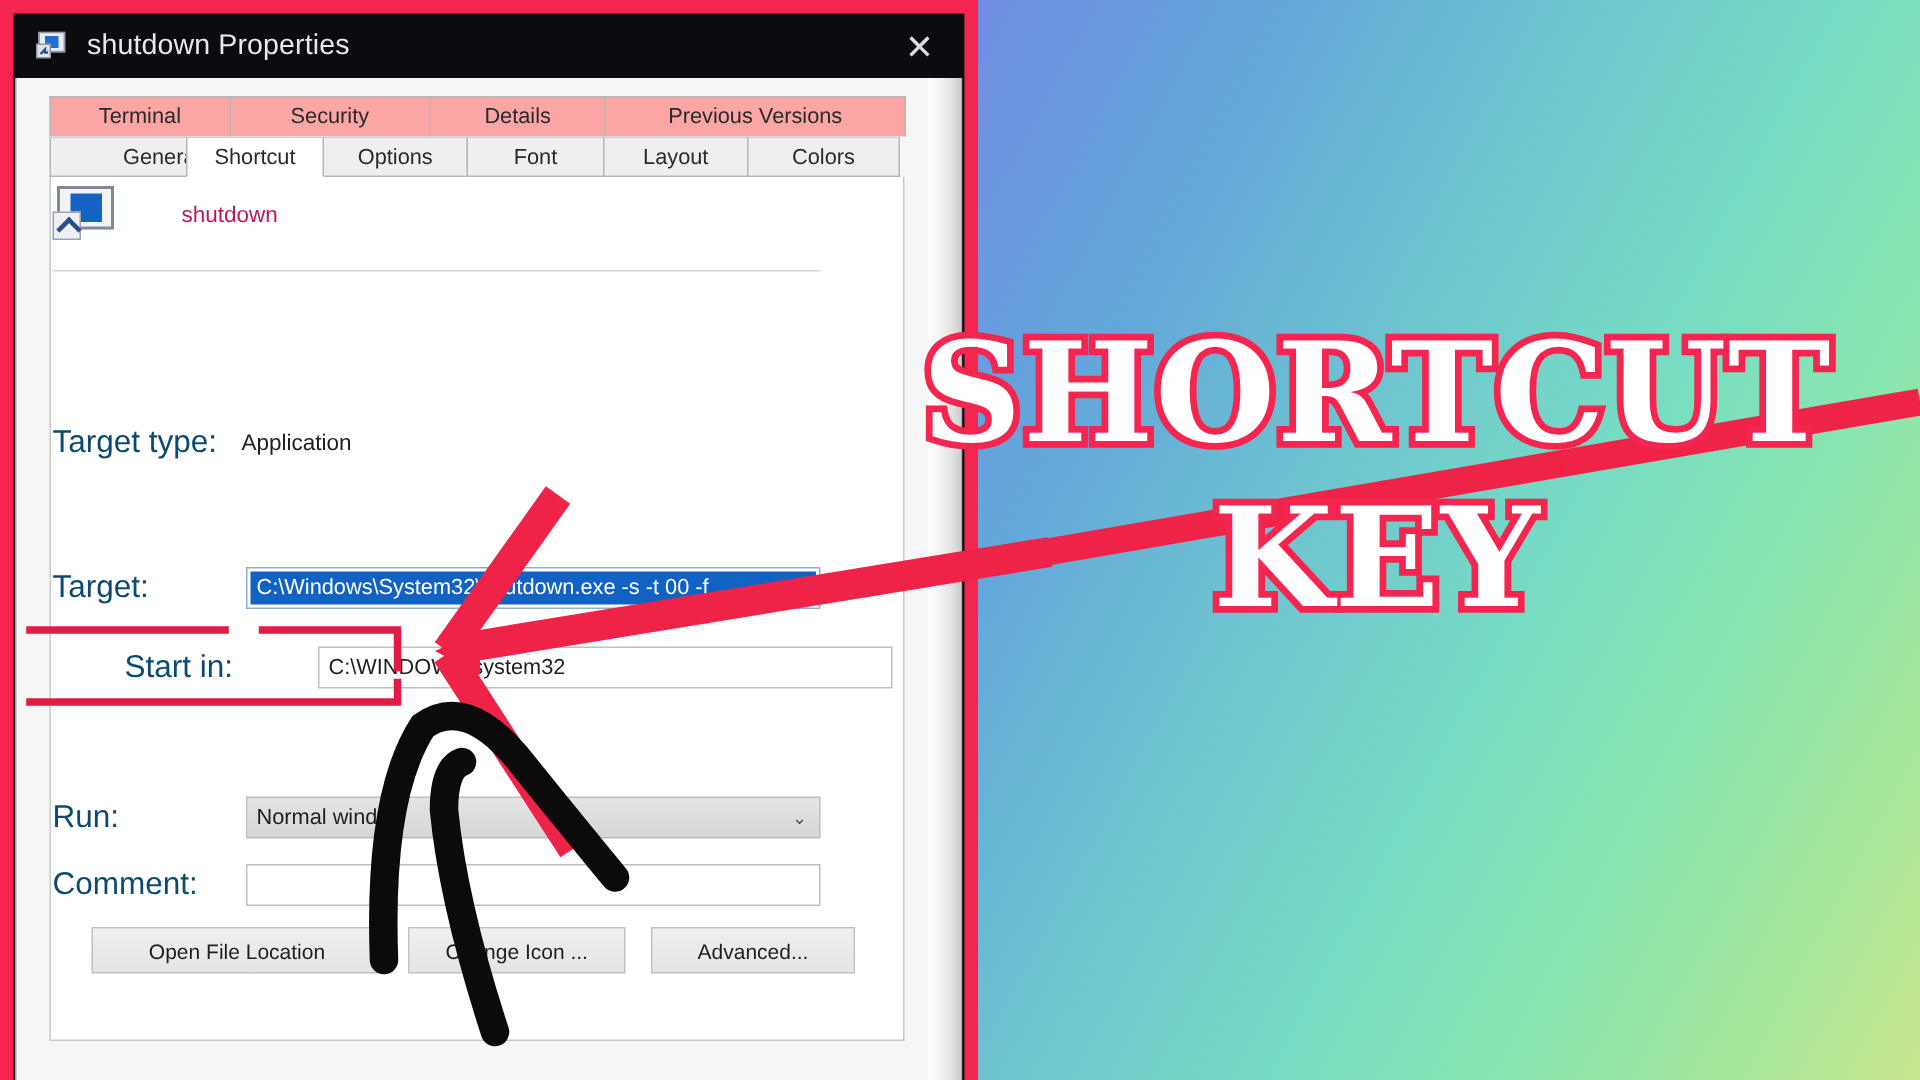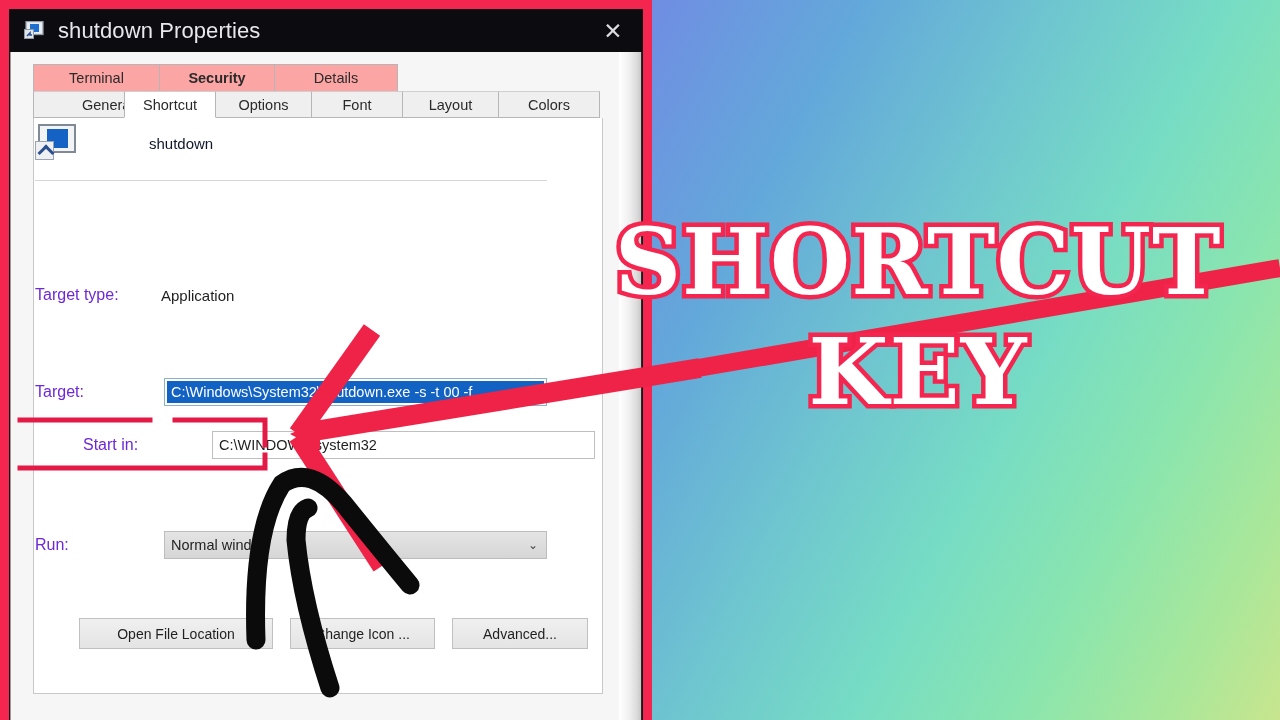--- a/index.html
+++ b/index.html
@@ -56,21 +56,21 @@
     padding: 0 6px 0 14px;
   }
   #title-icon {
     width: 22px; height: 20px;
     position: relative;
     flex: 0 0 auto;
     margin-right: 12px;
   }
   #title-text {
     color: #e8e8ec;
-    font-size: 22px;
+    font-size: 19px;
     letter-spacing: .1px;
     white-space: nowrap;
     filter: blur(.35px);
   }
   #close-btn {
     margin-left: auto;
     width: 46px; height: 40px;
     display: flex; align-items: center; justify-content: center;
     color: #dcdce0;
     font-size: 23px;
@@ -120,21 +120,21 @@
   .tab-row.row1 .tab { border-bottom: none; background: #fca5a5; }
   .tab-row.row2 .tab { border-top: 1px solid #cfcfcf; }
   .tab.active {
     background: #ffffff;
     border-bottom: 1px solid #ffffff;
     font-weight: 400;
     position: relative;
     z-index: 3;
   }
   #tab-terminal { width: 127px; }
-  #tab-security { width: 116px; font-weight: bold; }
+  #tab-security { width: 142px; }
   #tab-details  { width: 124px; }
   #tab-prev     { width: 212px; }
   #tab-general  { width: 92px; padding-left: 48px; }
   #tab-shortcut { width: 92px; }
   #tab-options  { width: 97px; }
   #tab-font     { width: 92px; }
   #tab-layout   { width: 97px; }
   #tab-colors   { width: 102px; }
 
   
@@ -179,45 +179,45 @@
   }
   #shortcut-icon .badge::after {
     content: "";
     position: absolute; left: 4px; top: 5px;
     width: 9px; height: 9px;
     border-left: 3px solid #2a4f8f;
     border-top: 3px solid #2a4f8f;
     transform: rotate(45deg);
   }
   #app-name {
-    margin-left: 70px;
+    margin-left: 42px;
     font-size: 15px;
-    color: #0f172a;
+    color: #be185d;
   }
 
   #hr-top {
     position: absolute;
     left: 24px; top: 128px;
     width: 512px; height: 1px;
     background: #d7d7d7;
   }
 
   
   .row {
     position: absolute;
     left: 0; width: 100%;
     height: 30px;
     display: flex; align-items: center;
     filter: blur(.35px);
   }
   .lbl {
     position: absolute;
     left: 24px;
-    font-size: 16px;
-    color: #6d28d9;
+    font-size: 21px;
+    color: #0c4a6e;
     white-space: nowrap;
   }
   .val-static {
     position: absolute;
     left: 150px;
     font-size: 15px;
     color: #1f1f1f;
     white-space: nowrap;
   }
   .field {
@@ -279,21 +279,21 @@
   .btn {
     height: 31px;
     background: linear-gradient(180deg,#f0f0f0,#e4e4e4);
     border: 1px solid #c0c0c0;
     font-size: 14px;
     color: #1f1f1f;
     display: flex; align-items: center; justify-content: center;
     white-space: nowrap;
     margin-right: 17px;
   }
-  #btn-open { width: 194px; margin-left: 18px; }
+  #btn-open { width: 194px; }
   #btn-icon { width: 145px; }
   #btn-adv  { width: 136px; }
 
   
   #anno { position: absolute; inset: 0; z-index: 20; pointer-events: none; }
 
   
   #headline {
     position: absolute;
     left: 556px; top: 218px;
@@ -335,20 +335,21 @@
 
     <div id="dlg-body">
 
       <div id="right-gutter"></div>
 
       <div id="tabs">
         <div class="tab-row row1">
           <div class="tab" id="tab-terminal">Terminal</div>
           <div class="tab" id="tab-security">Security</div>
           <div class="tab" id="tab-details">Details</div>
+          <div class="tab" id="tab-prev">Previous Versions</div>
         </div>
         <div class="tab-row row2">
           <div class="tab" id="tab-general">General</div>
           <div class="tab active" id="tab-shortcut">Shortcut</div>
           <div class="tab" id="tab-options">Options</div>
           <div class="tab" id="tab-font">Font</div>
           <div class="tab" id="tab-layout">Layout</div>
           <div class="tab" id="tab-colors">Colors</div>
         </div>
       </div>
@@ -386,20 +387,24 @@
 
 
       <div class="row" id="row-run">
         <div class="lbl">Run:</div>
         <div class="field combo">
           <span>Normal window</span>
           <span class="chev">⌄</span>
         </div>
       </div>
 
+      <div class="row" id="row-comment">
+        <div class="lbl">Comment:</div>
+        <div class="field"></div>
+      </div>
 
       <div id="btnrow">
         <div class="btn" id="btn-open">Open File Location</div>
         <div class="btn" id="btn-icon">Change Icon ...</div>
         <div class="btn" id="btn-adv">Advanced...</div>
       </div>
 
     </div>
   </div>
 

